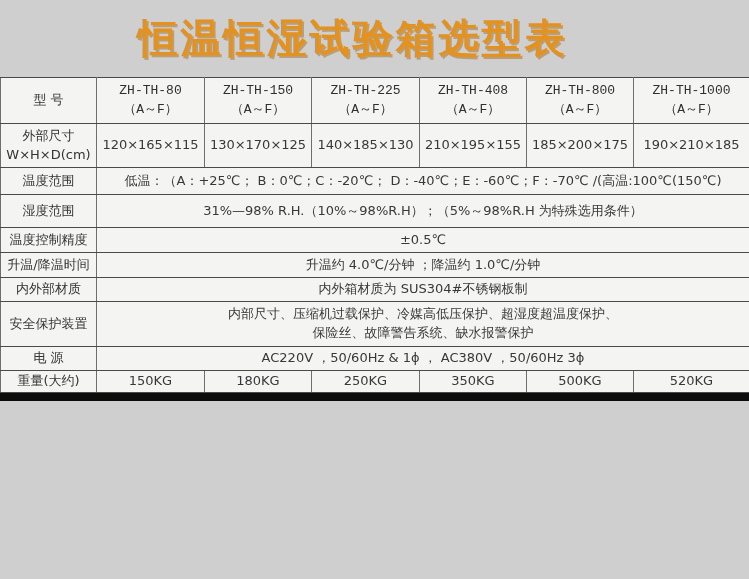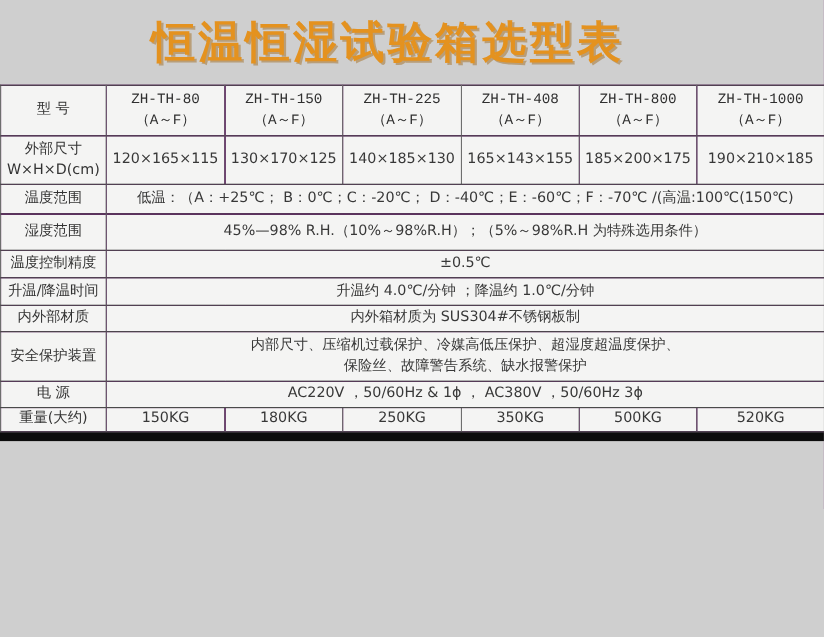--- a/index.html
+++ b/index.html
@@ -21,21 +21,21 @@
     font-weight:bold;
     color:#e4921f;
     letter-spacing:3px;
     text-shadow:2px 2px 0 rgba(158,98,14,.45);
     white-space:nowrap;
   }
   table.spec{
     width:749px;
     border-collapse:collapse;
     table-layout:fixed;
-    background:#701a75;
+    background:#be185d;
     padding-left:48px;
   }
   table.spec td{
     border:1px solid #6e6e6e;
     border-top:1px solid #4a4a4a;
     border-bottom:1px solid #4a4a4a;
     text-align:center;
     vertical-align:middle;
     font-size:13px;
     line-height:1.45;
@@ -94,33 +94,33 @@
         <td class="model"><span>ZH-TH-1000</span><br><span>（A～F）</span></td>
       </tr>
 
 
       <tr style="height:44px">
         <td class="lbl">外部尺寸
 W×H×D(cm)</td>
         <td class="val">120×165×115</td>
         <td class="val">130×170×125</td>
         <td class="val">140×185×130</td>
-        <td class="val">165×143×155</td>
+        <td class="val">210×195×155</td>
         <td class="val">185×200×175</td>
         <td class="val">190×210×185</td>
       </tr>
 
       <tr style="height:27px">
         <td class="lbl">温度范围</td>
         <td class="val wide" colspan="6">低温：（A：+25℃；  B：0℃；C：-20℃；  D：-40℃；E：-60℃；F：-70℃   /(高温:100℃(150℃)</td>
       </tr>
 
       <tr style="height:33px">
         <td class="lbl">湿度范围</td>
-        <td class="val wide" colspan="6">45%—98% R.H.（10%～98%R.H）；（5%～98%R.H 为特殊选用条件）</td>
+        <td class="val wide" colspan="6">31%—98% R.H.（10%～98%R.H）；（5%～98%R.H 为特殊选用条件）</td>
       </tr>
 
 
       <tr style="height:25px">
         <td class="lbl">温度控制精度</td>
         <td class="val" colspan="6">±0.5℃</td>
       </tr>
 
       <tr style="height:25px">
         <td class="lbl">升温/降温时间</td>

